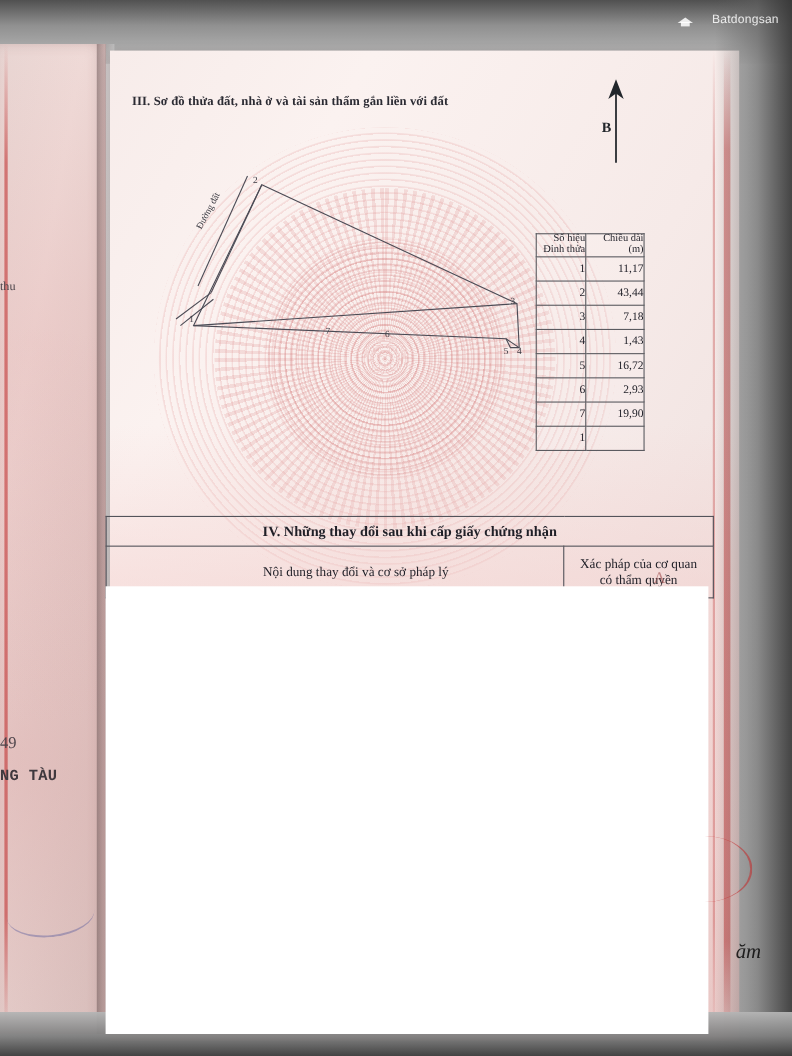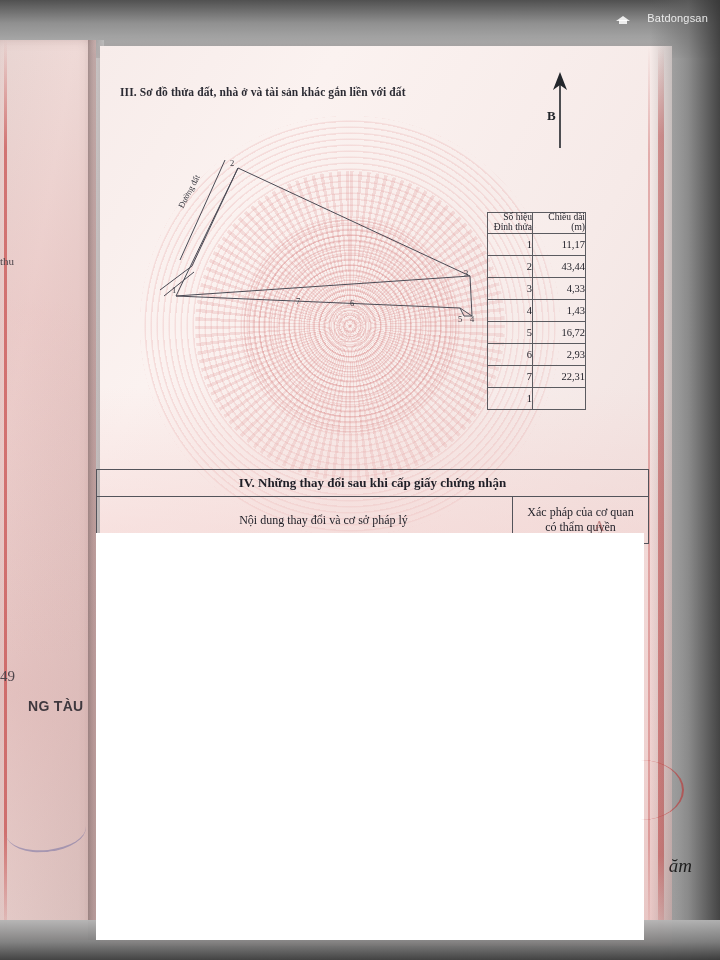--- a/index.html
+++ b/index.html
@@ -278,23 +278,22 @@
     font-size: 15px;
     color: #4f464c;
     font-family: "Liberation Serif", serif;
   }
   .lp-text-city {
     position: absolute;
     left: 0px; top: 658px;
     font-size: 14px;
     font-weight: bold;
     color: #3f383e;
-    font-family: Liberation Sans, sans-serif;
+    font-family: Liberation Mono, monospace;
     letter-spacing: .3px;
-    margin-left: 28px;
   }
 
   
   .red-scribble {
     position: absolute;
     right: 28px; top: 855px;
     font-size: 19px;
     color: #000000;
     font-family: "Liberation Serif", serif;
     font-style: italic;
@@ -349,21 +348,21 @@
     <div class="guilloche2"></div>
     <div class="guilloche3"></div>
     <div class="pink-wash"></div>
     <div class="red-edge"></div>
     <div class="red-edge2"></div>
   </div>
 
   <div class="bg-shadow-right"></div>
   <div class="bg-shadow-bottom"></div>
 
-  <div class="section-title">III. Sơ đồ thửa đất, nhà ở và tài sản khác gắn liền với đất</div>
+  <div class="section-title">III. Sơ đồ thửa đất, nhà ở và tài sản thẩm gắn liền với đất</div>
 
   <svg class="north" viewBox="0 0 40 80">
     <line x1="20" y1="78" x2="20" y2="10" stroke="#22262b" stroke-width="1.6"></line>
     <polygon points="20,2 13,20 20,15 27,20" fill="#22262b"></polygon>
   </svg>
   <div class="north-label">B</div>
 
   <svg class="sketch" viewBox="0 0 380 220">
     <g stroke="#4b4b55" stroke-width="1" fill="none">
 
@@ -404,37 +403,37 @@
     <tr>
       <td>1</td>
       <td>11,17</td>
     </tr>
     <tr>
       <td>2</td>
       <td>43,44</td>
     </tr>
     <tr>
       <td>3</td>
-      <td>4,33</td>
+      <td>7,18</td>
     </tr>
     <tr>
       <td>4</td>
       <td>1,43</td>
     </tr>
     <tr>
       <td>5</td>
       <td>16,72</td>
     </tr>
     <tr>
       <td>6</td>
       <td>2,93</td>
     </tr>
     <tr>
       <td>7</td>
-      <td>22,31</td>
+      <td>19,90</td>
     </tr>
     <tr>
       <td>1</td>
       <td></td>
     </tr>
   </tbody>
     </table>
 
   <table class="iv-table">
     <tbody>

